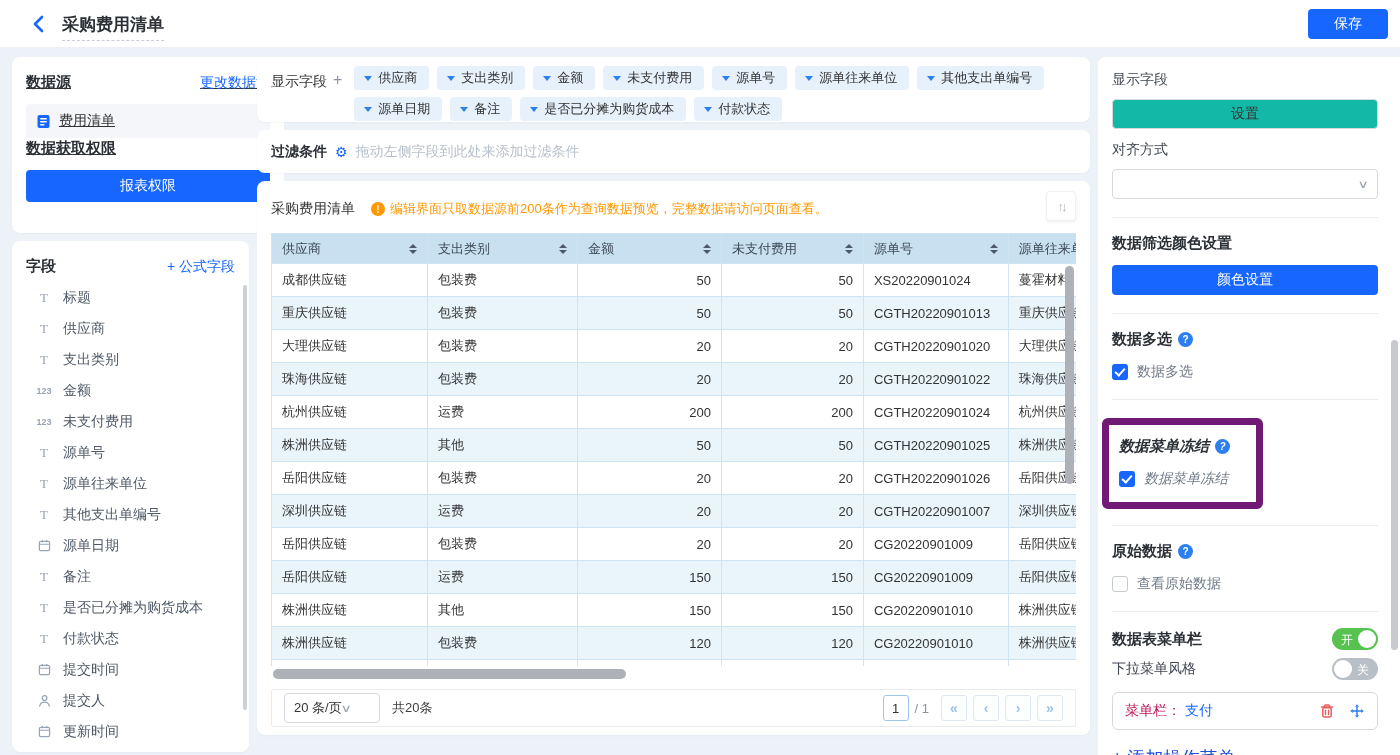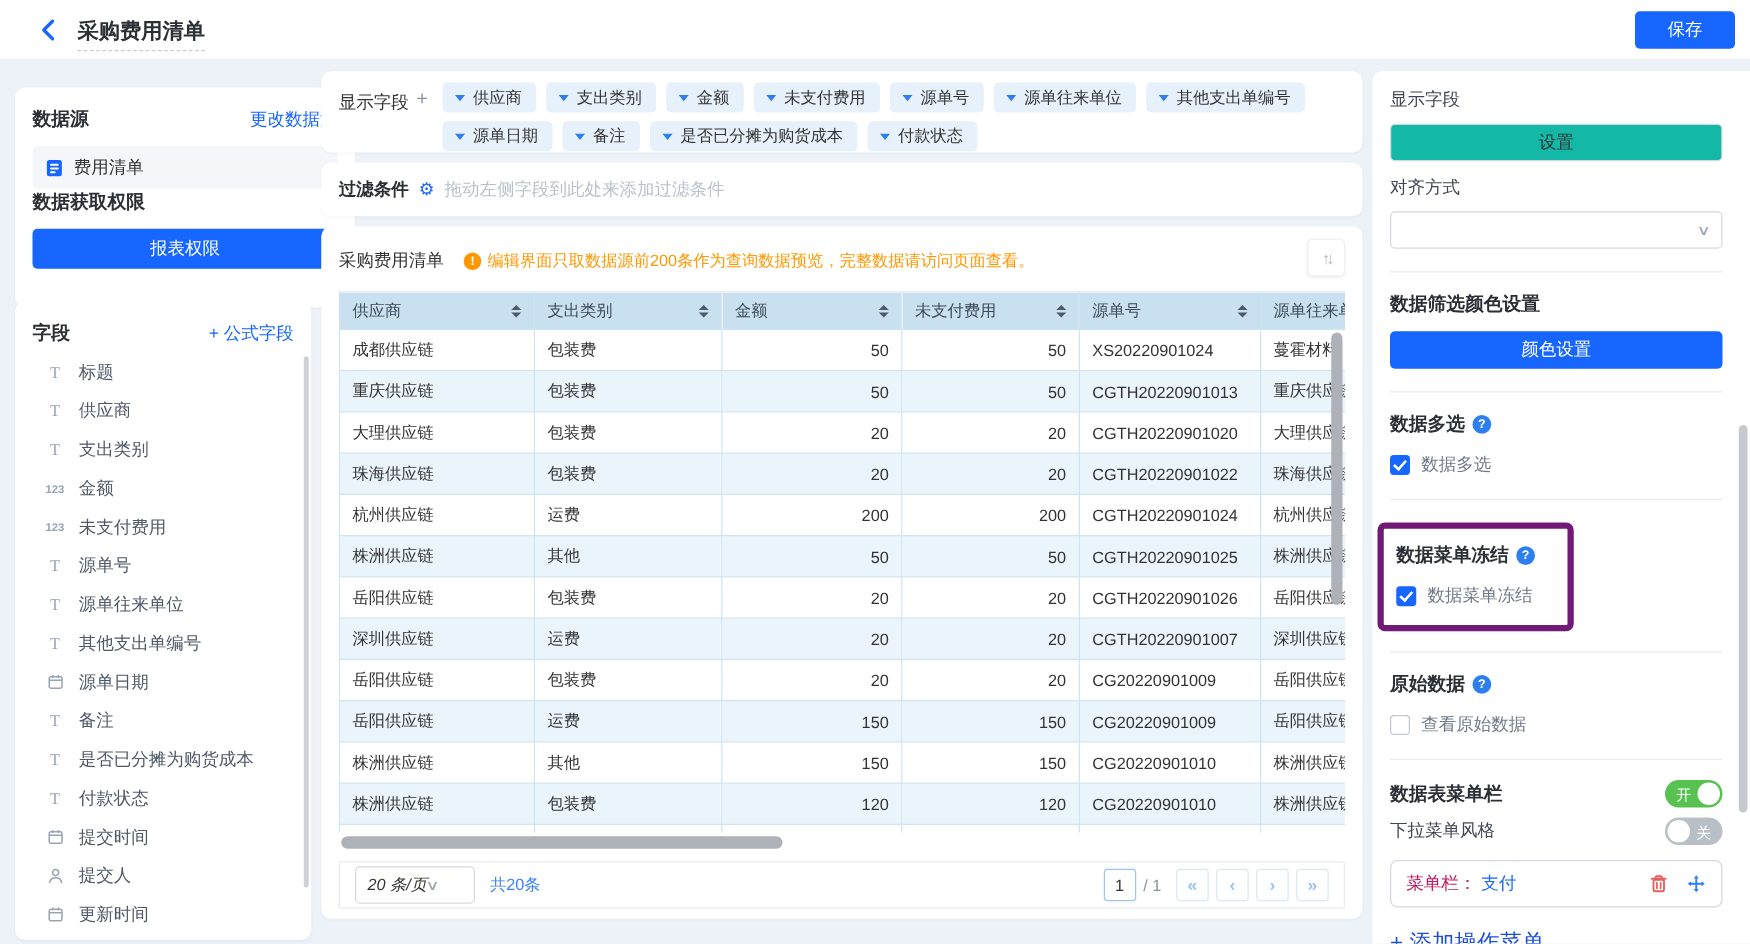--- a/index.html
+++ b/index.html
@@ -8,21 +8,21 @@
 
   
   .topbar { position:absolute; left:0; top:0; width:1400px; height:48px; background:#fff; border-bottom:1px solid #eef0f3; z-index:5; }
   .back-btn { position:absolute; left:28px; top:13px; width:22px; height:22px; cursor:pointer; }
   .page-title { position:absolute; left:62px; top:13px; font-size:17px; font-weight:bold; color:#2b2f36; border-bottom:1px dashed #c9ced6; padding-bottom:4px; }
   .save-btn { position:absolute; right:12px; top:9px; width:80px; height:30px; background:#1666ff; color:#fff; border:none; border-radius:4px; font-size:14px; cursor:pointer; }
 
   .card { position:absolute; background:#fff; border-radius:8px; box-shadow:0 1px 2px rgba(30,50,90,.04); }
 
   
-  .left-card1 { left:12px; top:70px; width:272px; height:176px; padding:16px 14px; }
+  .left-card1 { left:12px; top:57px; width:272px; height:176px; padding:16px 14px;text-decoration:underline; }
   .sec-head { display:flex; justify-content:space-between; align-items:center; }
   .sec-title { font-size:15px; font-weight:bold; color:#2b2f36; }
   .blue-link { color:#1666ff; font-size:14px; cursor:pointer; text-decoration:none; }
   .ds-item { margin-top:12px; background:#f4f6f9; border-radius:4px; height:34px; display:flex; align-items:center; padding:0 10px; gap:8px; font-size:14px; color:#333; cursor:pointer; }
   .perm-title { margin-top:1px; font-size:15px; font-weight:bold; color:#2b2f36; }
   .perm-btn { margin-top:12px; width:100%; height:32px; background:#1666ff; color:#fff; border:none; border-radius:4px; font-size:14px; cursor:pointer; }
 
   .left-card2 { left:12px; top:241px; width:237px; height:511px; padding:16px 14px 10px; overflow:hidden; }
   .field-list { margin-top:6px; }
   .field-item { display:flex; align-items:center; gap:9px; height:31px; padding-left:8px; font-size:14px; color:#4e5866; cursor:grab; border-radius:4px; }
@@ -61,44 +61,44 @@
   .th-inner { display:flex; align-items:center; justify-content:space-between; }
   .sort-arrows { display:flex; flex-direction:column; gap:2px; }
   .sort-arrows i { display:block; width:0; height:0; border-left:4px solid transparent; border-right:4px solid transparent; }
   .sort-arrows .up { border-bottom:4px solid #4a5a6a; }
   .sort-arrows .dn { border-top:4px solid #4a5a6a; }
   .v-scroll { position:absolute; right:2px; top:33px; width:9px; height:218px; background:#aeb2b8; border-radius:5px; }
   .h-scroll { margin-top:3px; height:10px; position:relative; }
   .h-scroll .thumb { position:absolute; left:2px; top:0; width:353px; height:10px; background:#aeb2b8; border-radius:5px; }
 
   .pager { margin-top:10px; border:1px solid #e9ebee; border-radius:2px; height:38px; display:flex; align-items:center; padding:0 12px; }
-  .psize { width:96px; height:30px; border:1px solid #d5d9df; border-radius:4px; display:flex; align-items:center; padding:4px 9px; font-size:13px; color:#333; cursor:pointer;font-style:italic; }
+  .psize { width:96px; height:30px; border:1px solid #d5d9df; border-radius:4px; display:flex; align-items:center; padding:4px 9px; font-size:13px; color:#333; cursor:pointer; }
   .psize .v { color:#9aa3ad; font-size:11px; transform:scaleX(1.4); }
-  .ptotal { margin-left:12px; color:#3b82f6; font-size:13px; }
+  .ptotal { margin-left:12px; color:#404040; font-size:13px; }
   .pager-right { margin-left:auto; display:flex; align-items:center; gap:6px; }
   .pnum { width:26px; height:26px; border:1px solid #9ec6ef; border-radius:3px; display:flex; align-items:center; justify-content:center; font-size:13px; color:#333; }
   .pof { color:#8b939e; font-size:13px; margin-right:6px; }
   .pnav { width:26px; height:26px; border:1px solid #dce8f4; border-radius:3px; background:#fdfefe; color:#9dc3ec; font-size:14px; display:flex; align-items:center; justify-content:center; cursor:pointer; font-weight:bold; }
 
   
   .right-panel { position:absolute; left:1098px; top:57px; width:302px; height:698px; background:#fff; border-radius:8px 0 0 0; padding:14px 22px 0 14px; }
   .r-label { font-size:14px; color:#404652; }
   .r-btn { margin-top:10px; width:100%; height:30px; background:#14b8a6; border:1px solid #d5d9df; border-radius:4px; font-size:14px; color:#333; cursor:pointer; }
   .r-select { margin-top:10px; width:100%; height:30px; border:1px solid #d5d9df; border-radius:4px; display:flex; align-items:center; justify-content:flex-end; padding:0 10px; cursor:pointer; }
   .r-select .v { color:#9aa3ad; font-size:11px; transform:scaleX(1.4); }
   .divider { border-top:1px solid #ececee; margin:18px 0 16px; }
   .r-sec-title { font-size:15px; font-weight:bold; color:#2b2f36; display:flex; align-items:center; gap:6px; }
   .q-ic { width:15px; height:15px; border-radius:50%; background:#2d7ff0; color:#fff; font-size:10px; font-weight:bold; display:inline-flex; align-items:center; justify-content:center; cursor:pointer; }
   .cb-row { display:flex; align-items:center; gap:9px; margin-top:14px; cursor:pointer; }
   .cb { width:16px; height:16px; border-radius:3px; position:relative; flex:none; }
   .cb.checked { background:#1666ff; }
   .cb.checked::after { content:""; position:absolute; left:5px; top:2px; width:4px; height:8px; border:solid #fff; border-width:0 2px 2px 0; transform:rotate(42deg); }
   .cb.un { background:#fff; border:1px solid #c3c9d2; }
   .cb-label { font-size:14px; color:#707a88; }
-  .red-box { display:inline-block; border:5px solid #701a75; border-radius:6px; padding:12px 26px 14px 10px; margin-left:-10px; margin-top:2px; }
+  .red-box { display:inline-block; border:7px solid #701a75; border-radius:6px; padding:12px 26px 14px 10px; margin-left:-10px; margin-top:2px;font-style:italic; }
   .toggle-row { display:flex; align-items:center; justify-content:space-between; margin-top:14px; }
   .toggle { width:46px; height:22px; border-radius:11px; position:relative; color:#fff; font-size:12px; cursor:pointer; flex:none; }
   .toggle.on { background:#57c24f; }
   .toggle.on .tx { position:absolute; left:9px; top:4px; }
   .toggle.on .knob { position:absolute; right:2px; top:2px; width:18px; height:18px; border-radius:50%; background:#fff; }
   .toggle.off { background:#b9bfc7; }
   .toggle.off .tx { position:absolute; right:9px; top:4px; }
   .toggle.off .knob { position:absolute; left:2px; top:2px; width:18px; height:18px; border-radius:50%; background:#fff; }
   .menu-item-box { margin-top:12px; border:1px solid #d5d9df; border-radius:6px; height:38px; display:flex; align-items:center; padding:0 12px; gap:4px; }
   .mi-label { font-size:14px; color:#be185d; }

